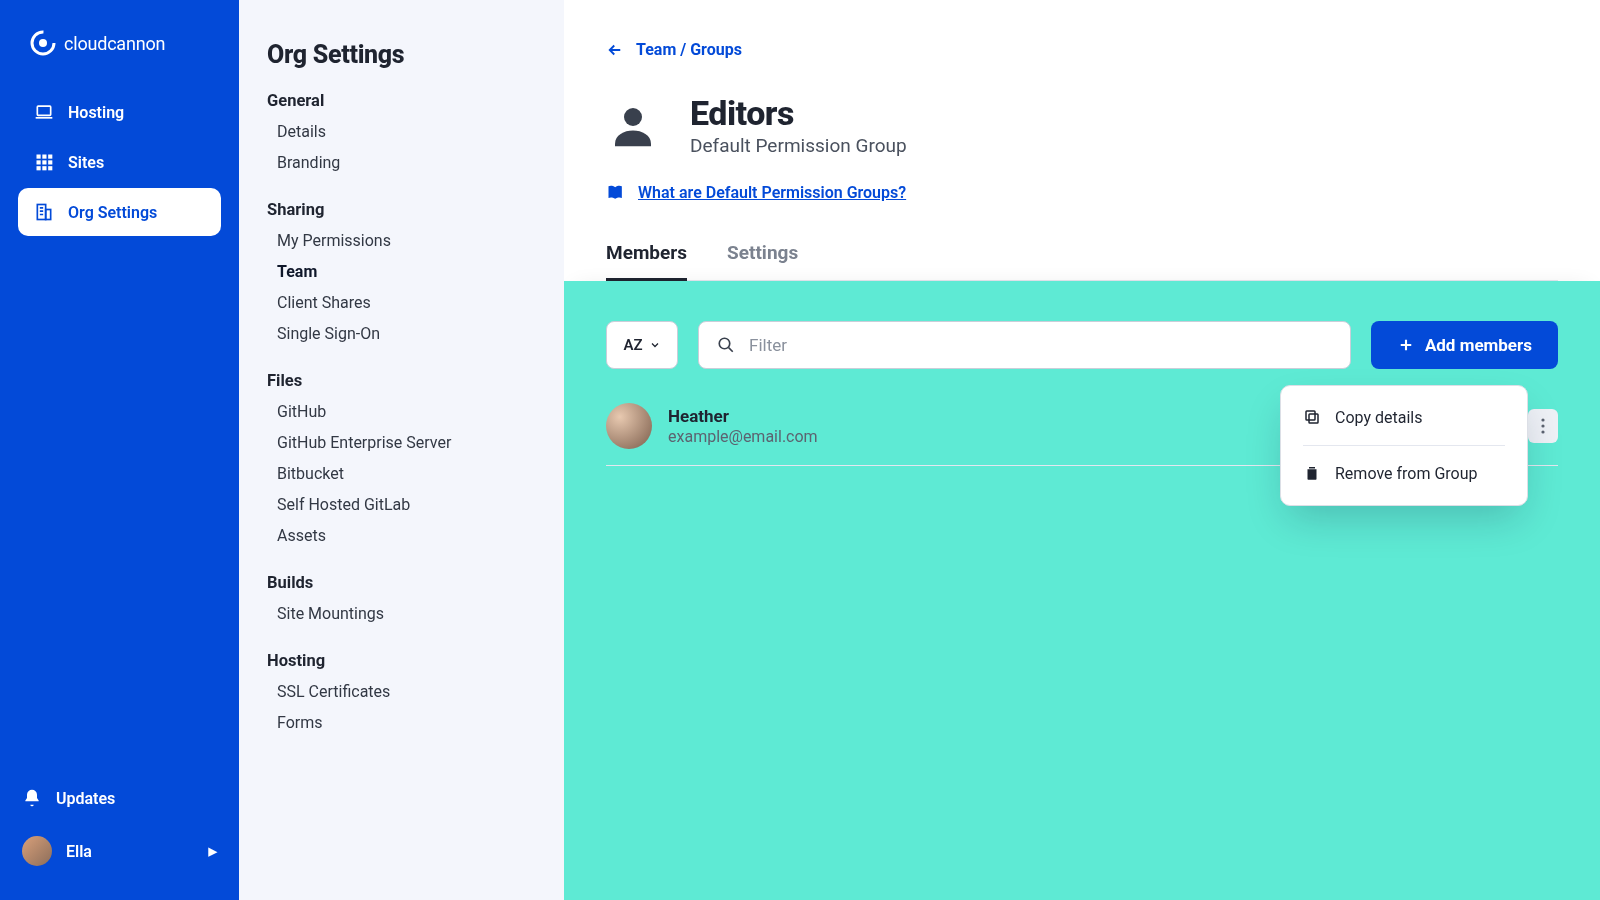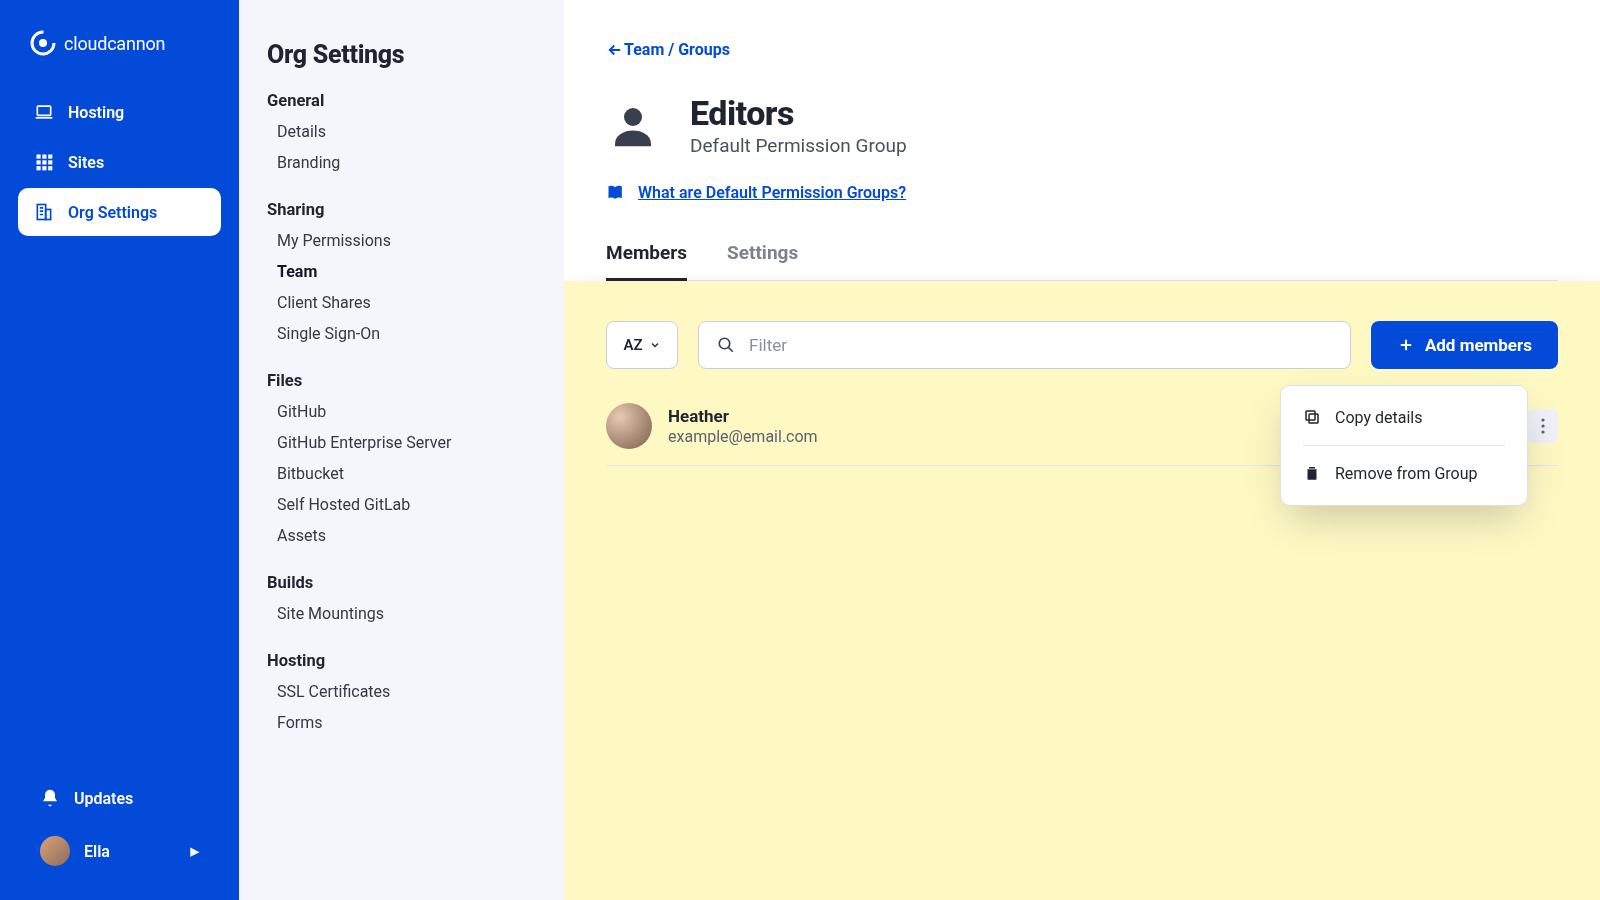--- a/index.html
+++ b/index.html
@@ -5,49 +5,49 @@
 * { margin: 0; padding: 0; box-sizing: border-box; font-family: -apple-system, BlinkMacSystemFont, "Segoe UI", Roboto, sans-serif; }
 body { width: 1600px; height: 900px; overflow: hidden; display: flex; background: #fff; }
 
 
 .sidebar-primary { width: 239px; background: #034ad8; color: #fff; display: flex; flex-direction: column; padding: 20px 0; }
 .logo { display: flex; align-items: center; gap: 8px; padding: 10px 30px 32px; font-weight: 400; font-size: 18px; letter-spacing: -0.2px; }
 .logo svg { flex-shrink: 0; }
 .nav-primary { flex: 1; padding: 0 18px; }
 .nav-item { display: flex; align-items: center; gap: 14px; padding: 14px 16px; border-radius: 10px; font-size: 16px; font-weight: 600; cursor: pointer; margin-bottom: 2px; }
 .nav-item.active { background: #fff; color: #034ad8; }
-.footer-area { padding: 0 24px; }
+.footer-area { padding: 0 6px; }
 .footer-item { display: flex; align-items: center; gap: 14px; padding: 14px 16px; font-size: 16px; font-weight: 600; cursor: pointer; }
 .avatar-sm { width: 30px; height: 30px; border-radius: 50%; background: linear-gradient(135deg,#d9a07a,#8b6d5a); flex-shrink: 0; }
 .chevron { margin-left: auto; font-size: 11px; }
 
 
 .sidebar-secondary { width: 325px; background: #f4f6fc; padding: 40px 32px 0 28px; overflow-y: auto; }
 .sec-title { font-size: 25px; font-weight: 800; color: #1f2430; margin-bottom: 22px; letter-spacing: -0.3px; }
 .sec-group-label { font-size: 16.5px; font-weight: 700; color: #1f2430; margin-bottom: 6px; margin-top: 22px; }
 .sec-group-label:first-of-type { margin-top: 0; }
 .sec-link { display: block; padding: 6px 0 6px 10px; font-size: 16px; color: #323844; cursor: pointer; font-weight: 400; }
 .sec-link.active { color: #0f172a; font-weight: 700; }
 
 
 .main { flex: 1; display: flex; flex-direction: column; overflow: hidden; }
 .main-header { padding: 40px 42px 0; }
-.breadcrumb { display: inline-flex; align-items: center; color: #034ad8; font-weight: 700; font-size: 16px; cursor: pointer; }
+.breadcrumb { display: inline-flex; align-items: center; gap: 12px; color: #034ad8; font-weight: 700; font-size: 16px; cursor: pointer; }
 .group-header { display: flex; align-items: center; gap: 30px; margin-top: 32px; }
 .big-avatar { width: 54px; height: 54px; display: flex; align-items: center; justify-content: center; color: #39404d; }
 .group-title { font-size: 34px; font-weight: 800; color: #1f2430; letter-spacing: -0.5px; line-height: 1.1; }
 .group-sub { font-size: 19px; color: #4a515e; margin-top: 2px; }
 .info-link { display: inline-flex; align-items: center; gap: 12px; margin-top: 26px; color: #034ad8; font-weight: 600; font-size: 16px; }
 .info-link span { text-decoration: underline; cursor: pointer; }
 
 .tabs { display: flex; gap: 40px; margin-top: 34px; border-bottom: 1px solid #e4e7ef; }
 .tab { padding: 0 0 14px; font-size: 19px; font-weight: 700; color: #7b828f; cursor: pointer; border-bottom: 3px solid transparent; margin-bottom: -1px; }
 .tab.active { color: #1f2430; border-bottom-color: #1f2430; }
 
-.content-panel { flex: 1; padding: 40px 42px; background: #fef9c3; box-shadow: 0 -4px 22px -12px rgba(0,0,0,0.12); overflow-y: auto; }
+.content-panel { flex: 1; padding: 40px 42px; background: #5eead4; box-shadow: 0 -4px 22px -12px rgba(0,0,0,0.12); overflow-y: auto; }
 .toolbar { display: flex; gap: 20px; align-items: stretch; }
 .sort-btn { width: 72px; height: 48px; border: 1px solid #c9ced9; border-radius: 8px; display: flex; align-items: center; justify-content: center; gap: 6px; background: #fff; cursor: pointer; font-size: 15px; font-weight: 600; color: #1f2430; }
 .filter-wrap { flex: 1; position: relative; display: flex; align-items: center; border: 1px solid #c9ced9; border-radius: 8px; background: #fff; height: 48px; }
 .filter-wrap svg { margin: 0 14px 0 18px; flex-shrink: 0; color: #39404d; }
 .filter-input { flex: 1; border: none; outline: none; font-size: 17px; height: 100%; background: transparent; }
 .filter-input::placeholder { color: #8a919d; }
 .add-btn { background: #034ad8; color: #fff; border: none; border-radius: 8px; padding: 0 26px; height: 48px; font-size: 17px; font-weight: 700; display: flex; align-items: center; gap: 10px; cursor: pointer; }
 
 .member-row { position: relative; display: flex; align-items: center; gap: 16px; padding: 18px 0 16px; border-bottom: 1px solid #e4e7ef; margin-top: 16px; }
 .member-avatar { width: 46px; height: 46px; border-radius: 50%; background: radial-gradient(circle at 30% 30%, #e8c9b0, #7a5c4a); flex-shrink: 0; }

